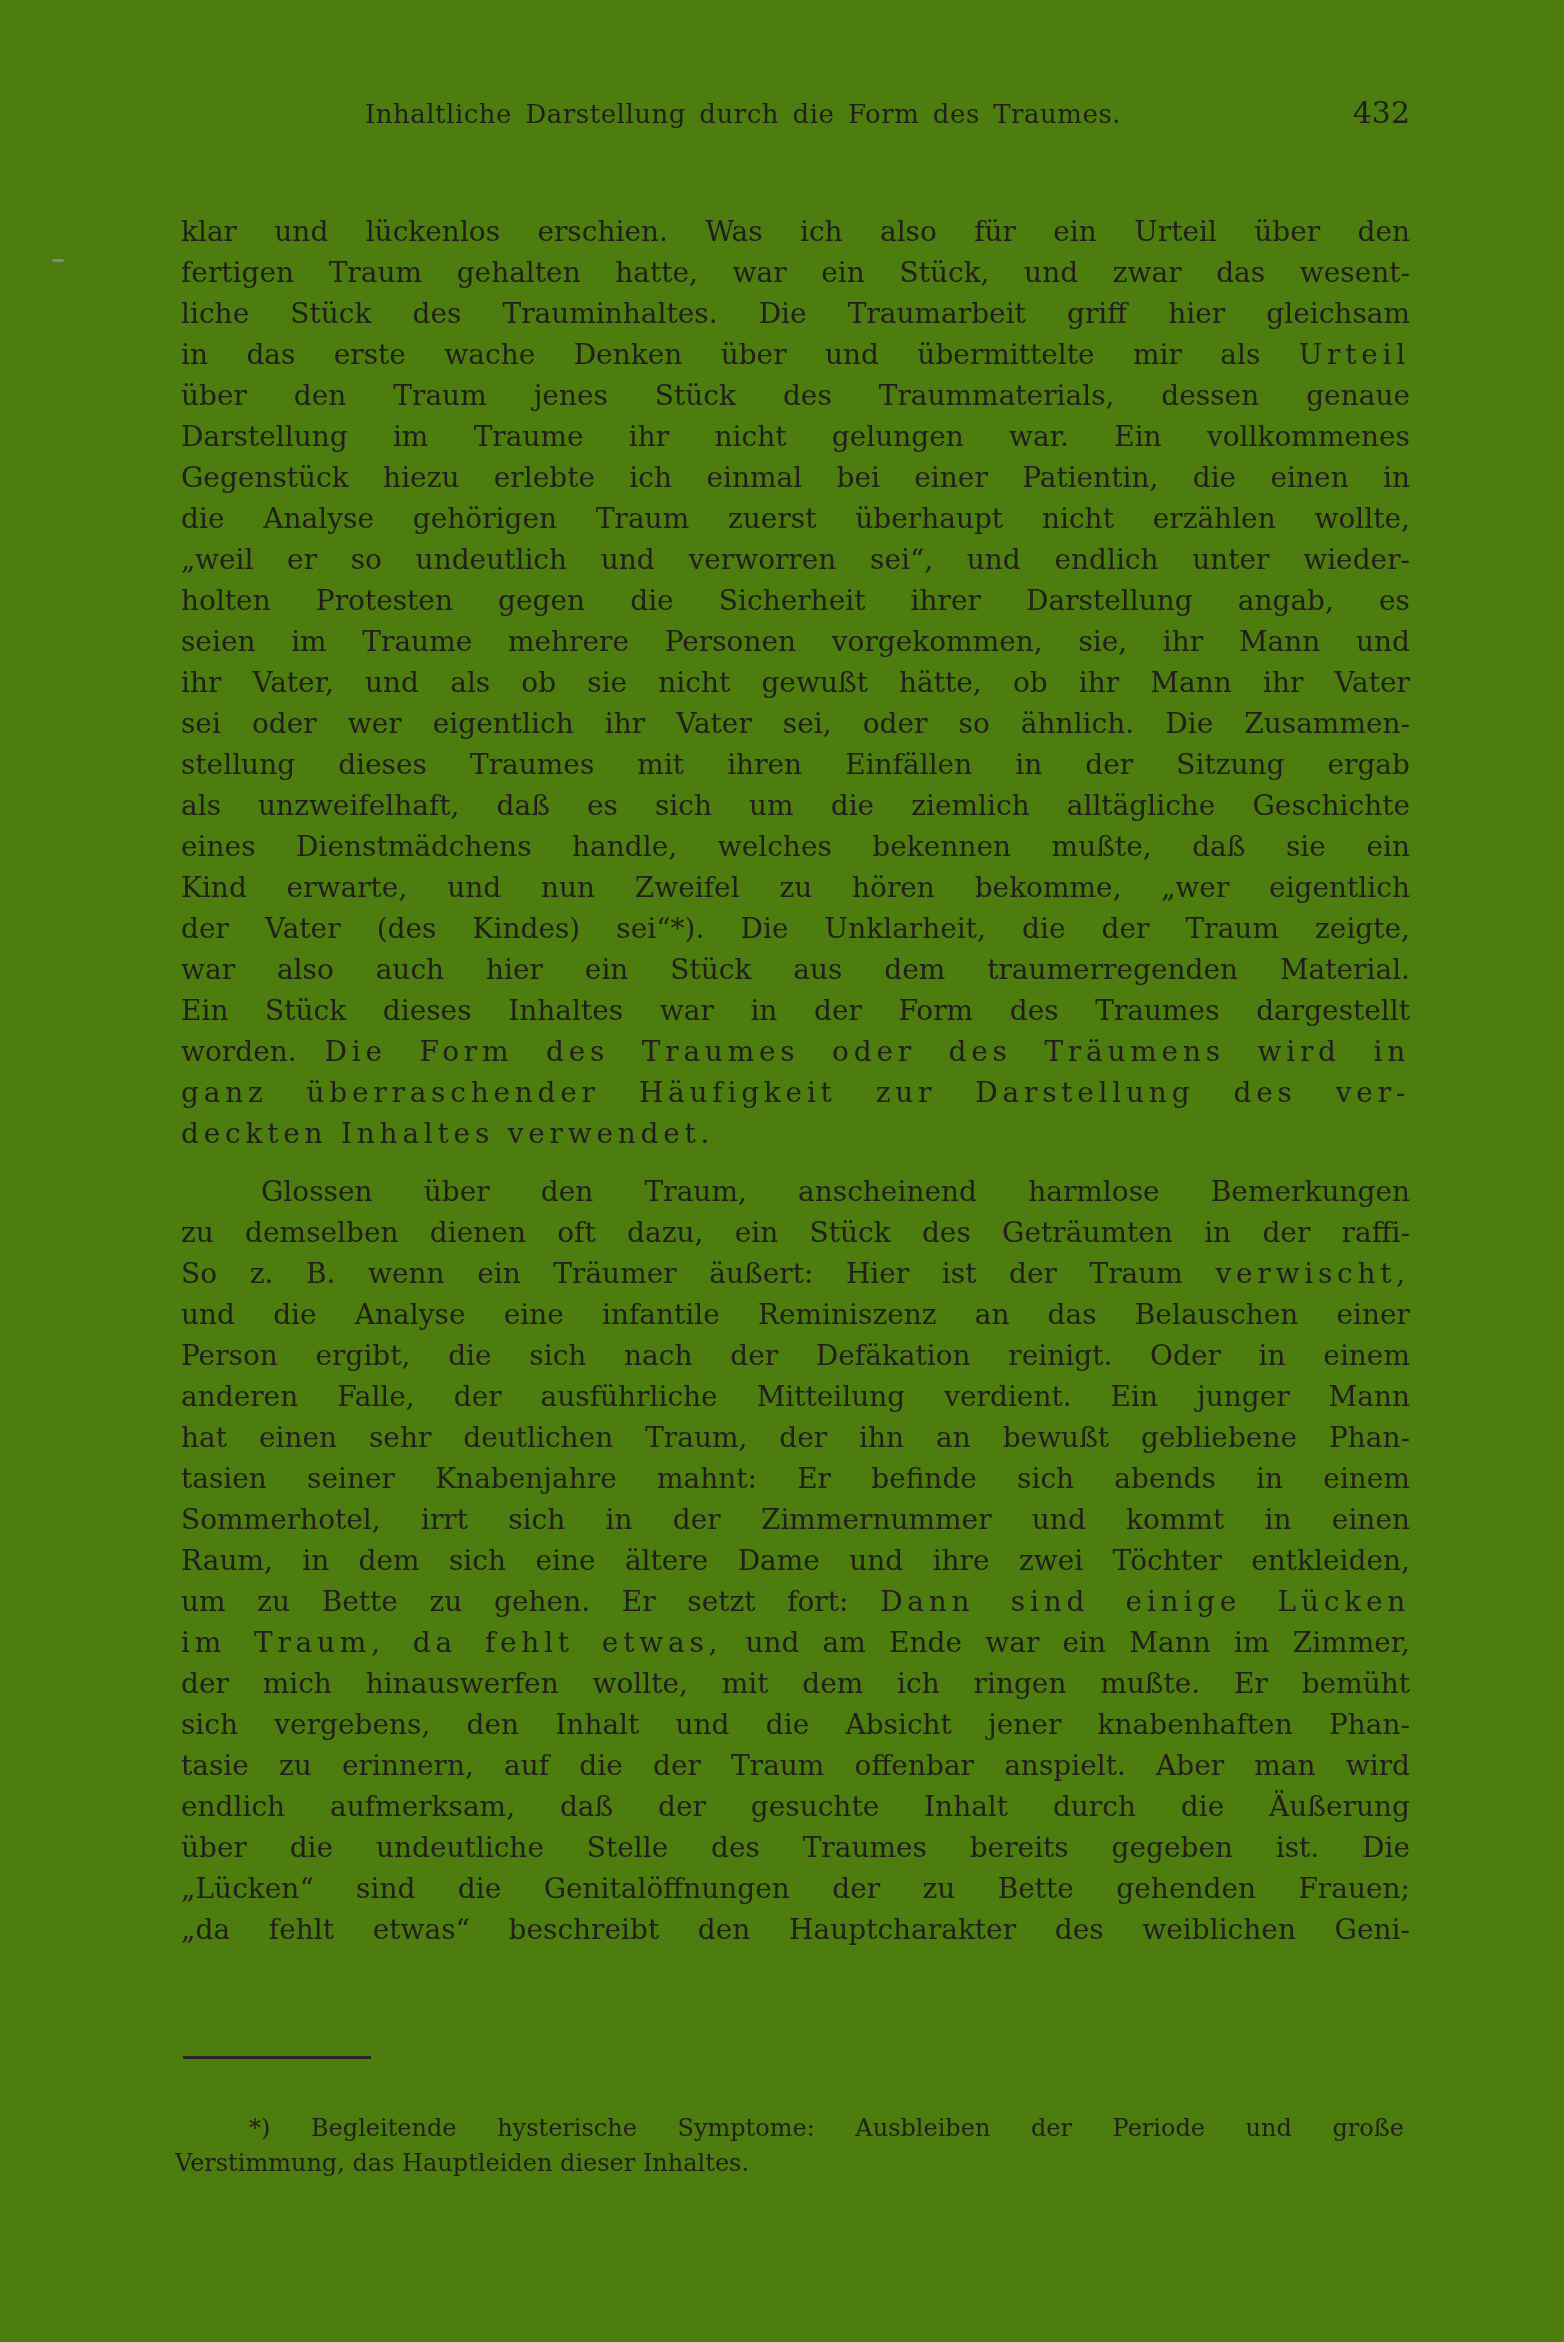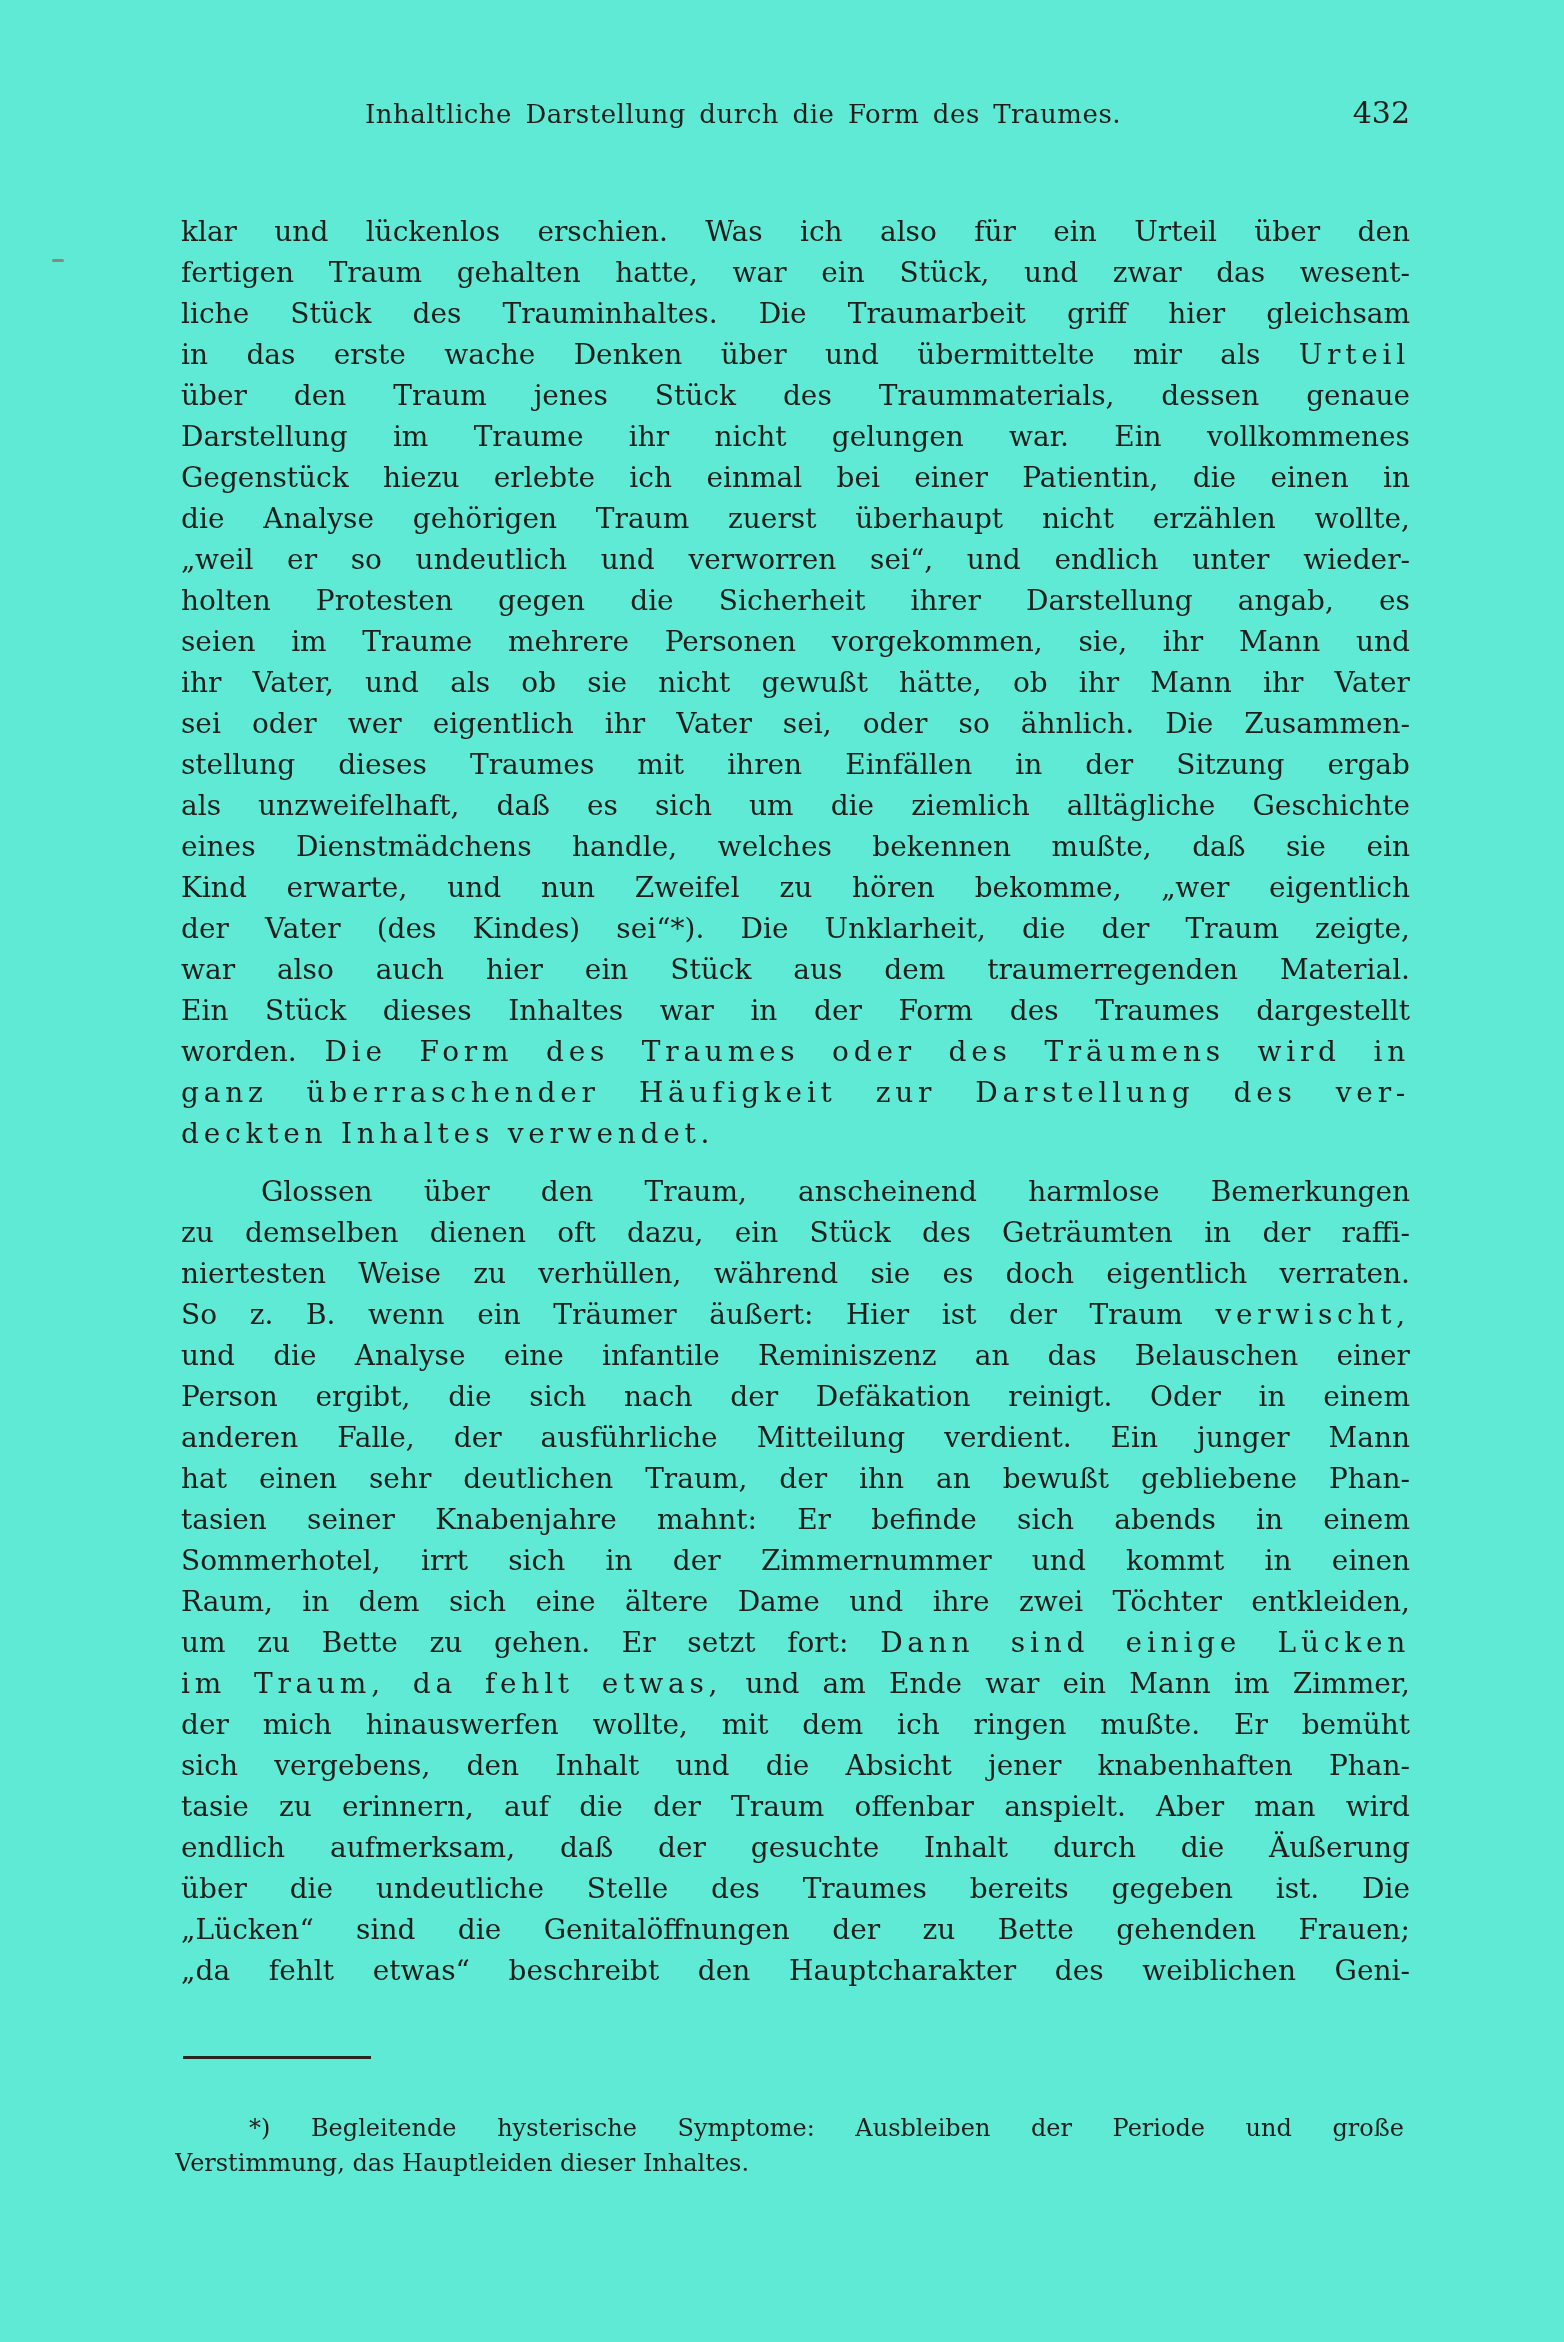--- a/index.html
+++ b/index.html
@@ -6,21 +6,21 @@
   html, body { width: 1565px; height: 2343px; }
   body {
     background: #f6f5f2;
     font-family: "DejaVu Serif", serif;
     color: #211e1b;
   }
   .page {
     position: relative;
     width: 1565px;
     height: 2343px;
-    background: #5eead4;
+    background: #4d7c0f;
     overflow: hidden;
   }
   
   .runhead {
     position: absolute;
     top: 95px;
     left: 181px;
     width: 1229px;
     height: 38px;
   }
@@ -128,21 +128,20 @@
       <div class="line"><span class="plain">eines Dienstmädchens handle, welches bekennen mußte, daß sie ein</span></div>
       <div class="line"><span class="plain">Kind erwarte, und nun Zweifel zu hören bekomme, „wer eigentlich</span></div>
       <div class="line"><span class="plain">der Vater (des Kindes) sei“*). Die Unklarheit, die der Traum zeigte,</span></div>
       <div class="line"><span class="plain">war also auch hier ein Stück aus dem traumerregenden Material.</span></div>
       <div class="line"><span class="plain">Ein Stück dieses Inhaltes war in der Form des Traumes dargestellt</span></div>
       <div class="line"><span class="plain">worden. </span><span class="sperr">Die Form des Traumes oder des Träumens wird in</span></div>
       <div class="line"><span class="sperr">ganz überraschender Häufigkeit zur Darstellung des ver-</span></div>
       <div class="line para-end"><span class="sperr">deckten Inhaltes verwendet.</span></div>
       <div class="line indent"><span class="plain">Glossen über den Traum, anscheinend harmlose Bemerkungen</span></div>
       <div class="line"><span class="plain">zu demselben dienen oft dazu, ein Stück des Geträumten in der raffi-</span></div>
-      <div class="line"><span class="plain">niertesten Weise zu verhüllen, während sie es doch eigentlich verraten.</span></div>
       <div class="line"><span class="plain">So z. B. wenn ein Träumer äußert: Hier ist der Traum </span><span class="sperr">verwischt,</span></div>
       <div class="line"><span class="plain">und die Analyse eine infantile Reminiszenz an das Belauschen einer</span></div>
       <div class="line"><span class="plain">Person ergibt, die sich nach der Defäkation reinigt. Oder in einem</span></div>
       <div class="line"><span class="plain">anderen Falle, der ausführliche Mitteilung verdient. Ein junger Mann</span></div>
       <div class="line"><span class="plain">hat einen sehr deutlichen Traum, der ihn an bewußt gebliebene Phan-</span></div>
       <div class="line"><span class="plain">tasien seiner Knabenjahre mahnt: Er befinde sich abends in einem</span></div>
       <div class="line"><span class="plain">Sommerhotel, irrt sich in der Zimmernummer und kommt in einen</span></div>
       <div class="line"><span class="plain">Raum, in dem sich eine ältere Dame und ihre zwei Töchter entkleiden,</span></div>
       <div class="line"><span class="plain">um zu Bette zu gehen. Er setzt fort: </span><span class="sperr">Dann sind einige Lücken</span></div>
       <div class="line"><span class="sperr">im Traum, da fehlt etwas,</span><span class="plain"> und am Ende war ein Mann im Zimmer,</span></div>

